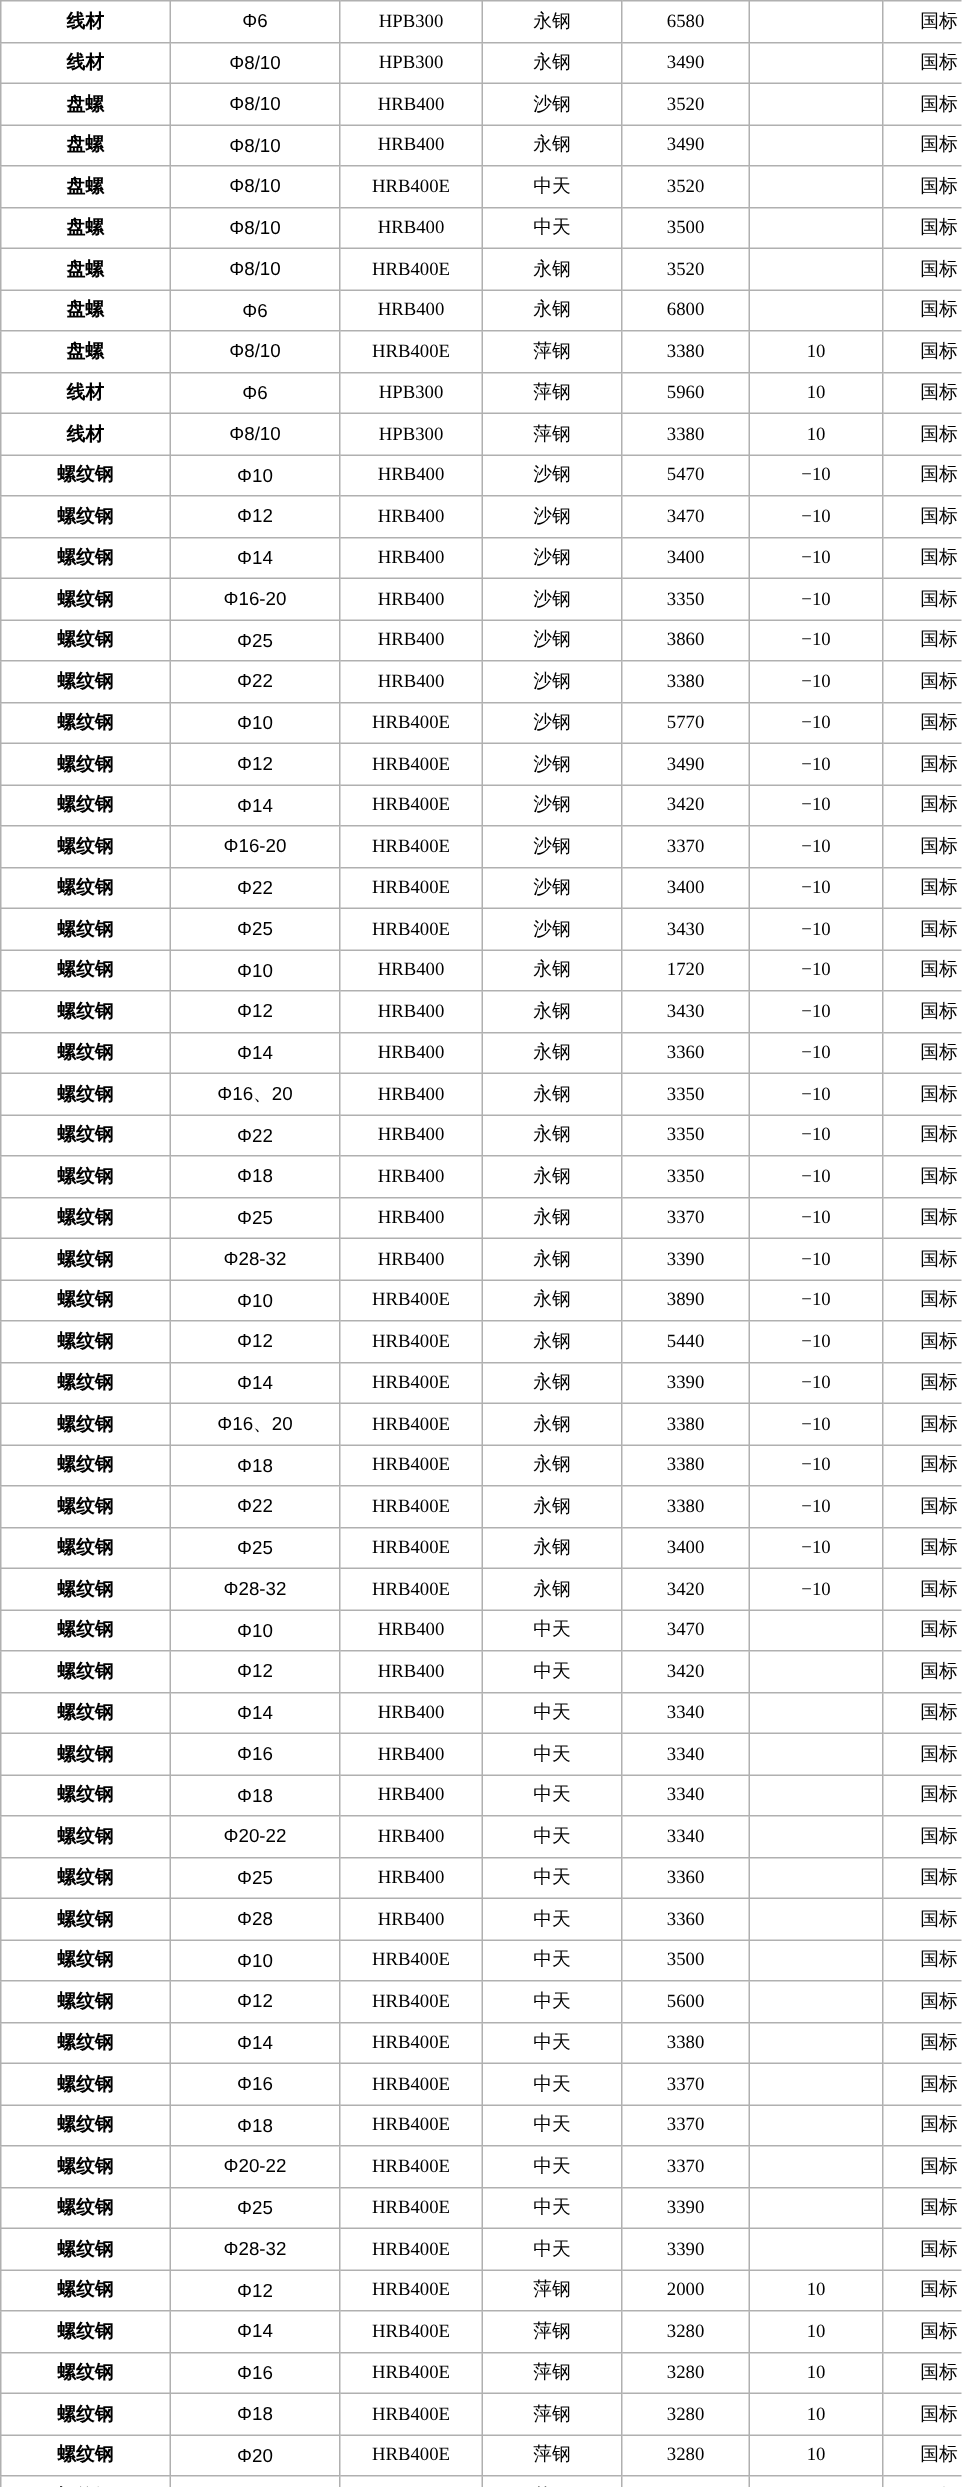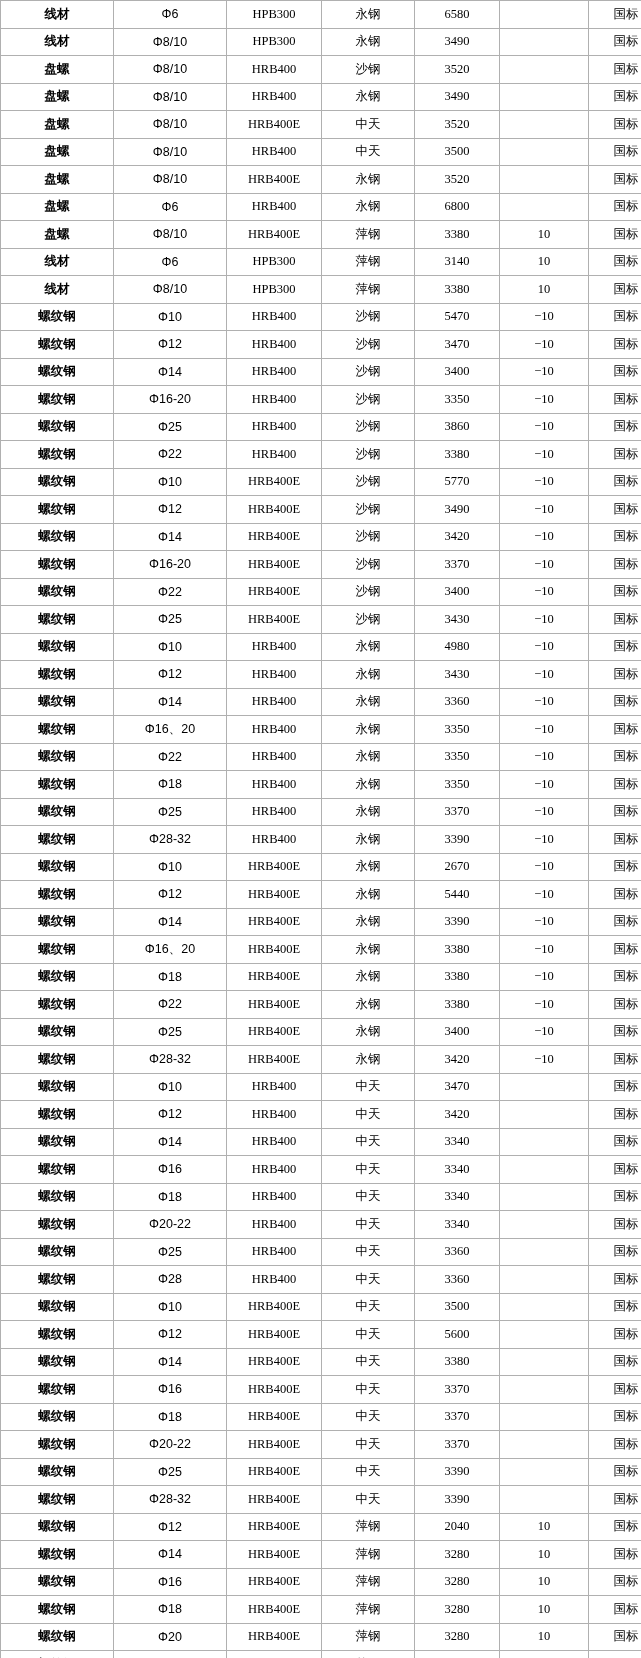--- a/index.html
+++ b/index.html
@@ -144,21 +144,21 @@
         <td class="c-factory">萍钢</td>
         <td class="c-price">3380</td>
         <td class="c-delta">10</td>
         <td class="c-std">国标</td>
       </tr>
       <tr>
         <td class="c-name">线材</td>
         <td class="c-spec">Φ6</td>
         <td class="c-grade">HPB300</td>
         <td class="c-factory">萍钢</td>
-        <td class="c-price">3140</td>
+        <td class="c-price">5960</td>
         <td class="c-delta">10</td>
         <td class="c-std">国标</td>
       </tr>
       <tr>
         <td class="c-name">线材</td>
         <td class="c-spec">Φ8/10</td>
         <td class="c-grade">HPB300</td>
         <td class="c-factory">萍钢</td>
         <td class="c-price">3380</td>
         <td class="c-delta">10</td>
@@ -270,21 +270,21 @@
         <td class="c-factory">沙钢</td>
         <td class="c-price">3430</td>
         <td class="c-delta">−10</td>
         <td class="c-std">国标</td>
       </tr>
       <tr>
         <td class="c-name">螺纹钢</td>
         <td class="c-spec">Φ10</td>
         <td class="c-grade">HRB400</td>
         <td class="c-factory">永钢</td>
-        <td class="c-price">4980</td>
+        <td class="c-price">1720</td>
         <td class="c-delta">−10</td>
         <td class="c-std">国标</td>
       </tr>
       <tr>
         <td class="c-name">螺纹钢</td>
         <td class="c-spec">Φ12</td>
         <td class="c-grade">HRB400</td>
         <td class="c-factory">永钢</td>
         <td class="c-price">3430</td>
         <td class="c-delta">−10</td>
@@ -342,21 +342,21 @@
         <td class="c-factory">永钢</td>
         <td class="c-price">3390</td>
         <td class="c-delta">−10</td>
         <td class="c-std">国标</td>
       </tr>
       <tr>
         <td class="c-name">螺纹钢</td>
         <td class="c-spec">Φ10</td>
         <td class="c-grade">HRB400E</td>
         <td class="c-factory">永钢</td>
-        <td class="c-price">2670</td>
+        <td class="c-price">3890</td>
         <td class="c-delta">−10</td>
         <td class="c-std">国标</td>
       </tr>
       <tr>
         <td class="c-name">螺纹钢</td>
         <td class="c-spec">Φ12</td>
         <td class="c-grade">HRB400E</td>
         <td class="c-factory">永钢</td>
         <td class="c-price">5440</td>
         <td class="c-delta">−10</td>
@@ -558,21 +558,21 @@
         <td class="c-factory">中天</td>
         <td class="c-price">3390</td>
         <td class="c-delta"></td>
         <td class="c-std">国标</td>
       </tr>
       <tr>
         <td class="c-name">螺纹钢</td>
         <td class="c-spec">Φ12</td>
         <td class="c-grade">HRB400E</td>
         <td class="c-factory">萍钢</td>
-        <td class="c-price">2040</td>
+        <td class="c-price">2000</td>
         <td class="c-delta">10</td>
         <td class="c-std">国标</td>
       </tr>
       <tr>
         <td class="c-name">螺纹钢</td>
         <td class="c-spec">Φ14</td>
         <td class="c-grade">HRB400E</td>
         <td class="c-factory">萍钢</td>
         <td class="c-price">3280</td>
         <td class="c-delta">10</td>

